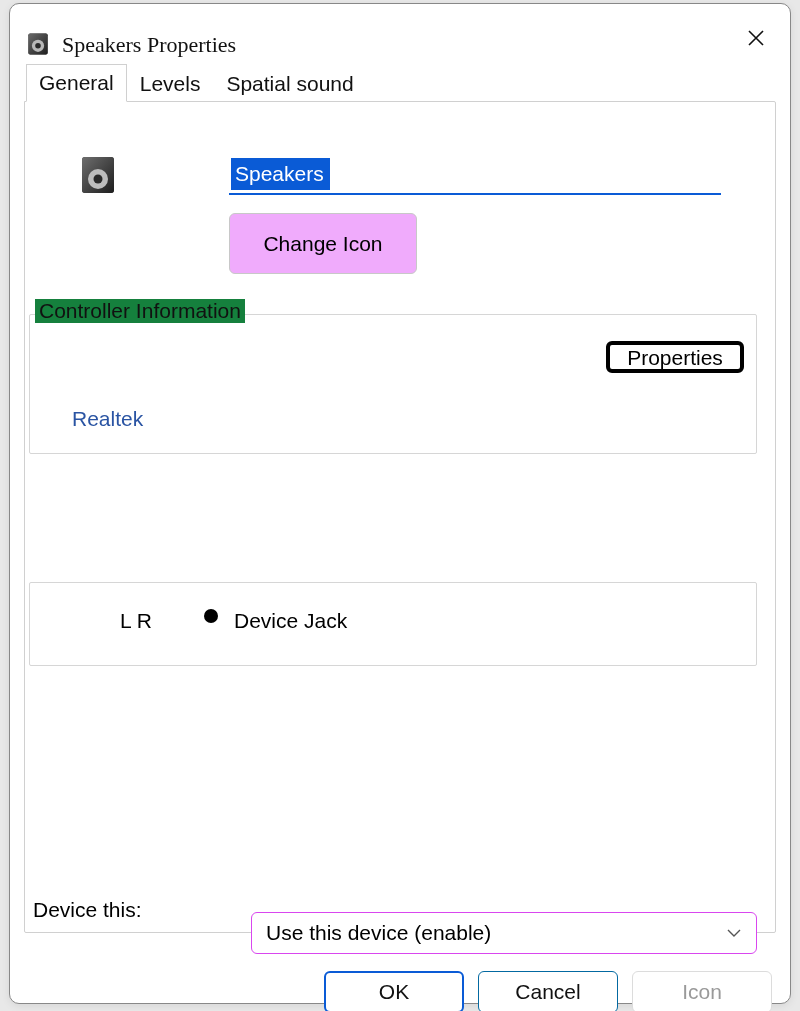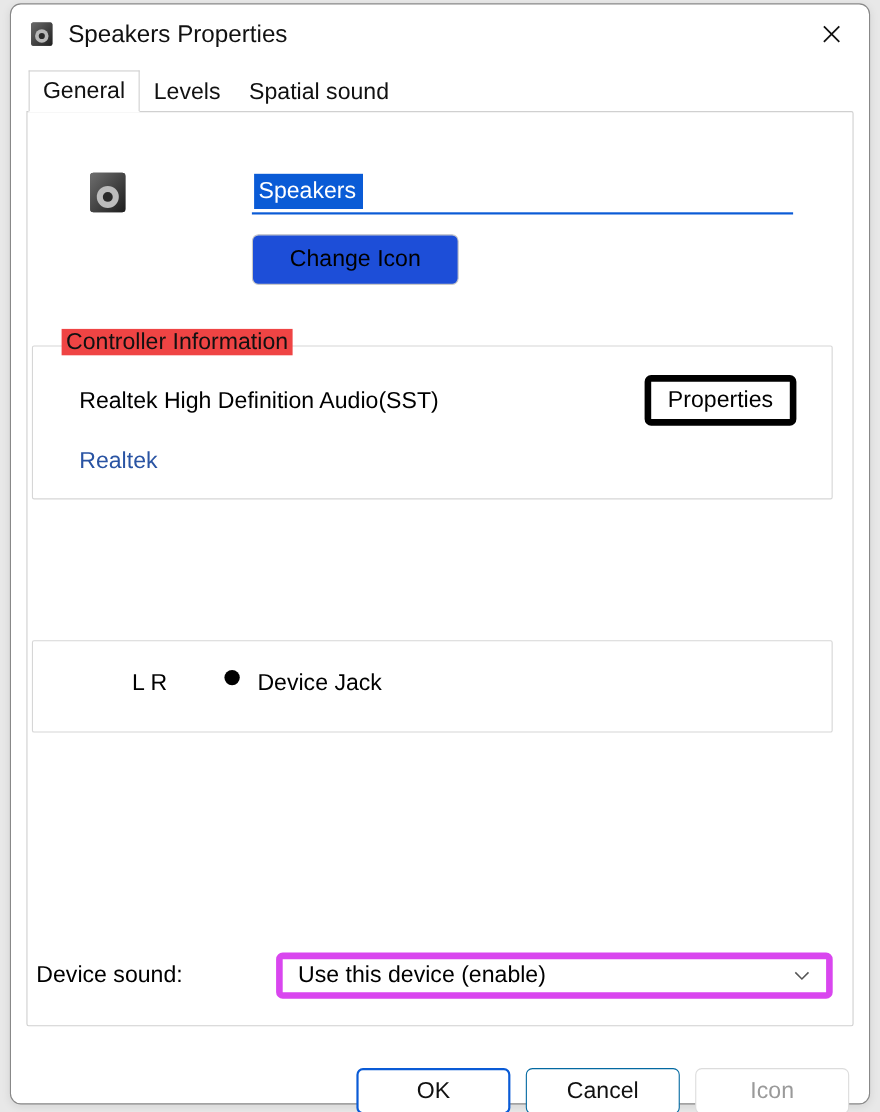--- a/index.html
+++ b/index.html
@@ -20,22 +20,23 @@
     background: #fff;
     border: 1px solid #888;
     border-radius: 10px;
     box-shadow: 0 2px 8px rgba(0,0,0,0.08);
     display: flex;
     flex-direction: column;
   }
   .titlebar {
     height: 54px;
     display: flex;
-    align-items: center;
+    align-items: flex-end;
     padding: 0 10px 0 14px;
+    font-family: Liberation Serif, serif;
   }
   .title-icon {
     width: 28px; height: 28px;
     margin-right: 10px;
     display: inline-flex;
     align-items: center;
     justify-content: center;
   }
   .title-text {
     font-size: 22px;
@@ -134,60 +135,60 @@
     padding: 0 6px 0 4px;
     background: #0a5bd6;
     color: #fff;
     font-size: 21px;
     line-height: 32px;
     pointer-events: none;
   }
   .change-icon-btn {
     margin-top: 18px;
     width: 188px;
-    height: 46px;
+    height: 61px;
     border: 1px solid #c8c8c8;
     border-radius: 6px;
-    background: #1d4ed8;
+    background: #f0abfc;
     font-size: 21px;
     cursor: pointer;
   }
   .group {
     position: absolute;
     border: 1px solid #d6d6d6;
     border-radius: 2px;
   }
   .group-label {
     position: absolute;
     top: -16px;
-    left: 26px;
-    background: #ef4444;
+    left: 5px;
+    background: #15803d;
     padding: 0 4px;
     font-size: 21px;
     color: #111;
   }
   .ctrl-group {
     left: 4px; right: 18px; top: 212px; height: 140px;
   }
   .ctrl-name {
     position: absolute;
     left: 42px; top: 38px;
     font-size: 21px;
   }
   .ctrl-vendor {
     position: absolute;
     left: 42px; top: 92px;
     font-size: 21px;
     color: #2a54a3;
   }
   .props-btn {
     position: absolute;
-    right: 32px; top: 26px;
-    width: 138px; height: 46px;
-    border: 6px solid #000000;
+    right: 12px; top: 26px;
+    width: 138px; height: 32px;
+    border: 4px solid #000000;
     border-radius: 6px;
     background: #fff;
     font-size: 21px;
     cursor: pointer;
   }
   .jack-group {
     left: 4px; right: 18px; top: 480px; height: 84px;
   }
   .jack-lr {
     position: absolute;
@@ -212,29 +213,30 @@
     display: flex;
     align-items: center;
   }
   .usage-label {
     font-size: 21px;
     width: 218px;
   }
   .usage-select {
     flex: 1;
     height: 42px;
-    border: 6px solid #d946ef;
+    border: 1px solid #d946ef;
     border-radius: 6px;
     background: #fff;
     display: flex;
     align-items: center;
     justify-content: space-between;
     padding: 0 14px 0 14px;
     font-size: 21px;
     cursor: pointer;
+    margin-top: 46px;
   }
   .usage-select svg { width: 16px; height: 16px; }
   .footer {
     height: 70px;
     display: flex;
     align-items: center;
     justify-content: flex-end;
     gap: 14px;
     padding-right: 18px;
   }
@@ -307,33 +309,32 @@
           <div class="name-input-wrap">
             <input class="name-input" type="text" value="Speakers" style="">
             <span class="name-highlight">Speakers</span>
           </div>
           <button class="change-icon-btn">Change Icon</button>
         </div>
       </div>
 
       <div class="group ctrl-group">
         <span class="group-label">Controller Information</span>
-        <div class="ctrl-name">Realtek High Definition Audio(SST)</div>
         <div class="ctrl-vendor">Realtek</div>
         <button class="props-btn">Properties</button>
       </div>
 
       <div class="group jack-group">
         <div class="jack-lr">L R</div>
         <div class="jack-dot"></div>
         <div class="jack-name">Device Jack</div>
       </div>
 
       <div class="usage-row">
-        <div class="usage-label">Device sound:</div>
+        <div class="usage-label">Device this:</div>
         <div class="usage-select">
           <span>Use this device (enable)</span>
           <svg viewBox="0 0 16 16">
               <path d="M2 5 L8 11 L14 5" stroke="#555" stroke-width="1.4" fill="none"></path>
             </svg>
         </div>
       </div>
 
     </div>
   </div>

